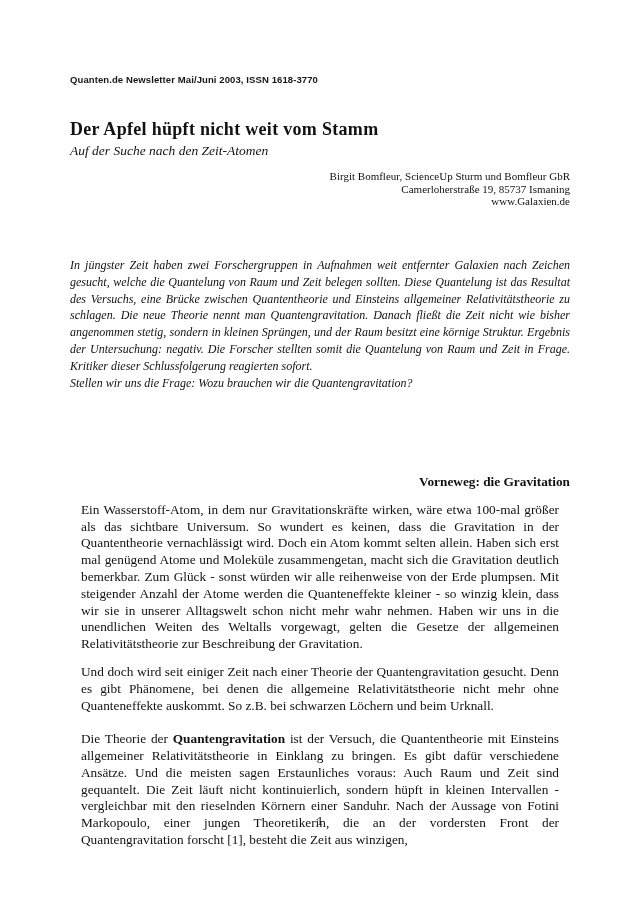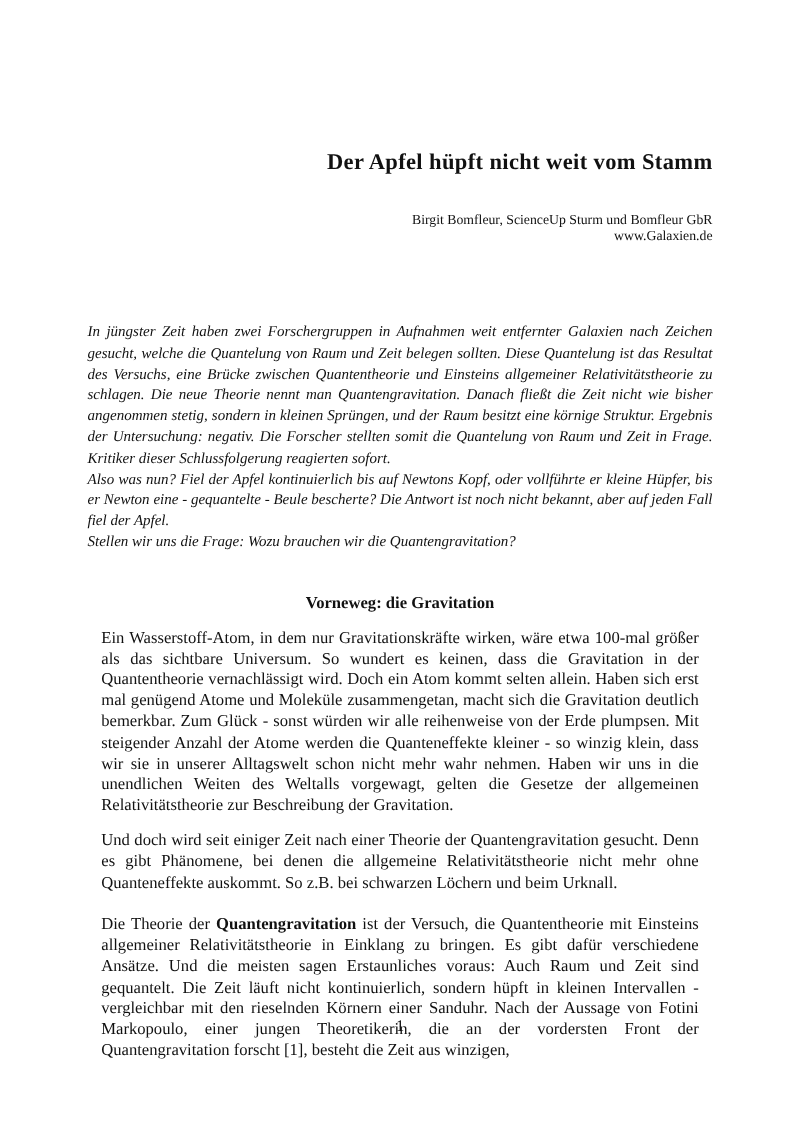--- a/index.html
+++ b/index.html
@@ -25,21 +25,21 @@
     font-weight: bold;
     font-size: 9.5px;
     letter-spacing: 0.1px;
     color: #161616;
   }
   .title-block {
     position: absolute;
     left: 70px;
     top: 119px;
     width: 500px;
-    text-align: right;
+    text-align: left;
   }
   .doc-title {
     font-size: 18px;
     font-weight: bold;
     letter-spacing: 0.3px;
     margin: 0;
   }
   .doc-subtitle {
     font-size: 13.5px;
     font-style: italic;
@@ -71,51 +71,53 @@
     top: 474px;
     width: 500px;
     font-size: 13.3px;
     line-height: 16.8px;
     text-align: justify;
   }
   .section-heading {
     font-size: 13.3px;
     font-weight: bold;
     margin: 0 0 1px 0;
-    text-align: center;
+    text-align: right;
   }
   .body-section p { margin: 11px; }
   .para-gap { margin-top: 16.8px !important; }
   .page-number {
     position: absolute;
     left: 70px;
     top: 813px;
     width: 500px;
     text-align: center;
     font-size: 13px;
   }
 </style>
 </head>
 <body>
 
 <div class="page">
 
+  <div class="header-line">Quanten.de Newsletter Mai/Juni 2003, ISSN 1618-3770</div>
 
   <div class="title-block">
     <div class="doc-title">Der Apfel hüpft nicht weit vom Stamm</div>
+    <div class="doc-subtitle">Auf der Suche nach den Zeit-Atomen</div>
   </div>
 
   <div class="authors">
     <div>Birgit Bomfleur, ScienceUp Sturm und Bomfleur GbR</div>
+    <div>Camerloherstraße 19, 85737 Ismaning</div>
     <div>www.Galaxien.de</div>
   </div>
 
   <div class="abstract">
     <p>In jüngster Zeit haben zwei Forschergruppen in Aufnahmen weit entfernter Galaxien nach Zeichen gesucht, welche die Quantelung von Raum und Zeit belegen sollten. Diese Quantelung ist das Resultat des Versuchs, eine Brücke zwischen Quantentheorie und Einsteins allgemeiner Relativitätstheorie zu schlagen. Die neue Theorie nennt man Quantengravitation. Danach fließt die Zeit nicht wie bisher angenommen stetig, sondern in kleinen Sprüngen, und der Raum besitzt eine körnige Struktur. Ergebnis der Untersuchung: negativ. Die Forscher stellten somit die Quantelung von Raum und Zeit in Frage. Kritiker dieser Schlussfolgerung reagierten sofort.</p>
-    <p>Also was nun? Fiel der Apfel kontinuierlich bis auf Newtons Kopf, oder vollführte er kleine Hüpfer, bis er Newton eine - gequantelte - Beule bescherte? Die Antwort ist noch nicht bekannt, aber auf jeden Fall fiel der Apfel.</p>
     <p>Stellen wir uns die Frage: Wozu brauchen wir die Quantengravitation?</p>
   </div>
 
   <div class="body-section">
     <h2 class="section-heading">Vorneweg: die Gravitation</h2>
     <p>Ein Wasserstoff-Atom, in dem nur Gravitationskräfte wirken, wäre etwa 100-mal größer als das sichtbare Universum. So wundert es keinen, dass die Gravitation in der Quantentheorie ver­nachlässigt wird. Doch ein Atom kommt selten allein. Haben sich erst mal genügend Atome und Moleküle zusammengetan, macht sich die Gravitation deutlich bemerkbar. Zum Glück - sonst würden wir alle reihenweise von der Erde plumpsen. Mit steigender Anzahl der Atome werden die Quanteneffekte kleiner - so winzig klein, dass wir sie in unserer Alltagswelt schon nicht mehr wahr nehmen. Haben wir uns in die unendlichen Weiten des Weltalls vorgewagt, gelten die Gesetze der allgemeinen Relativitätstheorie zur Beschreibung der Gravitation.</p>
     <p>Und doch wird seit einiger Zeit nach einer Theorie der Quantengravitation gesucht. Denn es gibt Phänomene, bei denen die allgemeine Relativitätstheorie nicht mehr ohne Quanteneffekte aus­kommt. So z.B. bei schwarzen Löchern und beim Urknall.</p>
     <p class="para-gap"><span>Die Theorie der </span><b>Quantengravitation</b><span> ist der Versuch, die Quantentheorie mit Einsteins all­gemeiner Relativitätstheorie in Einklang zu bringen. Es gibt dafür verschiedene Ansätze. Und die meisten sagen Erstaunliches voraus: Auch Raum und Zeit sind gequantelt. Die Zeit läuft nicht kontinuierlich, sondern hüpft in kleinen Intervallen - vergleichbar mit den rieselnden Körnern einer Sanduhr. Nach der Aussage von Fotini Markopoulo, einer jungen Theoretikerin, die an der vordersten Front der Quantengravitation forscht [1], besteht die Zeit aus winzigen,</span></p>
   </div>
 

